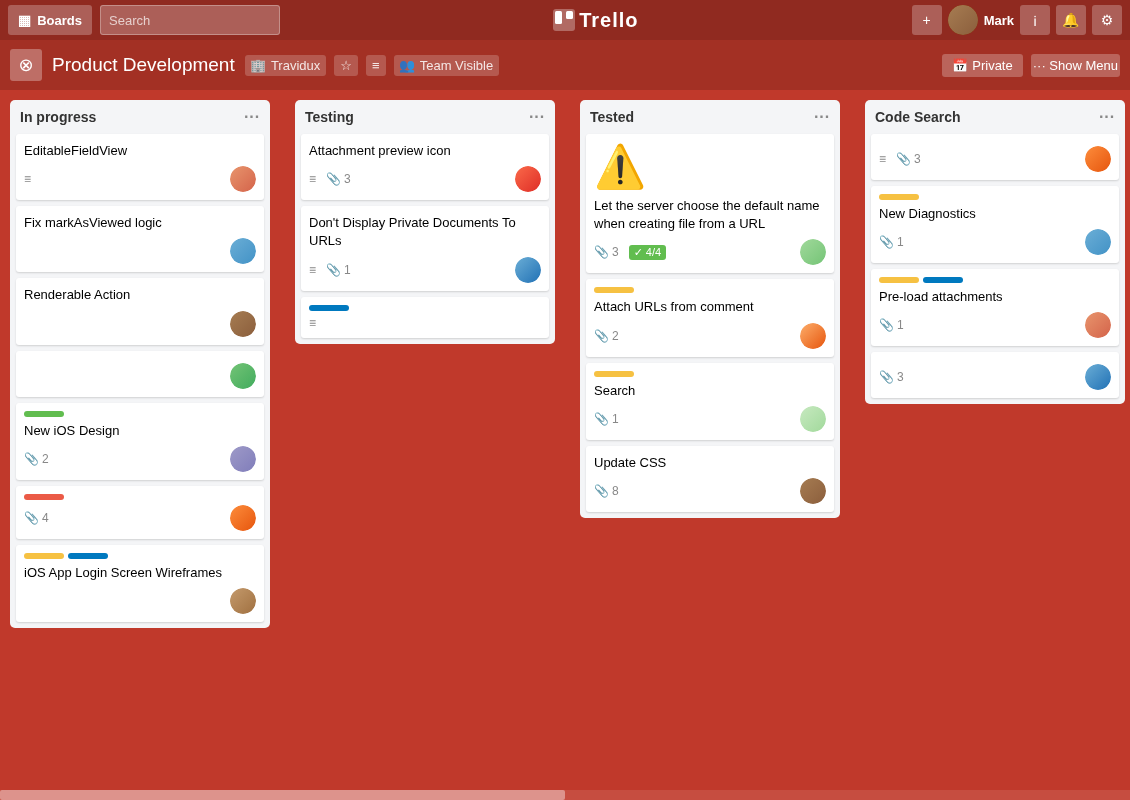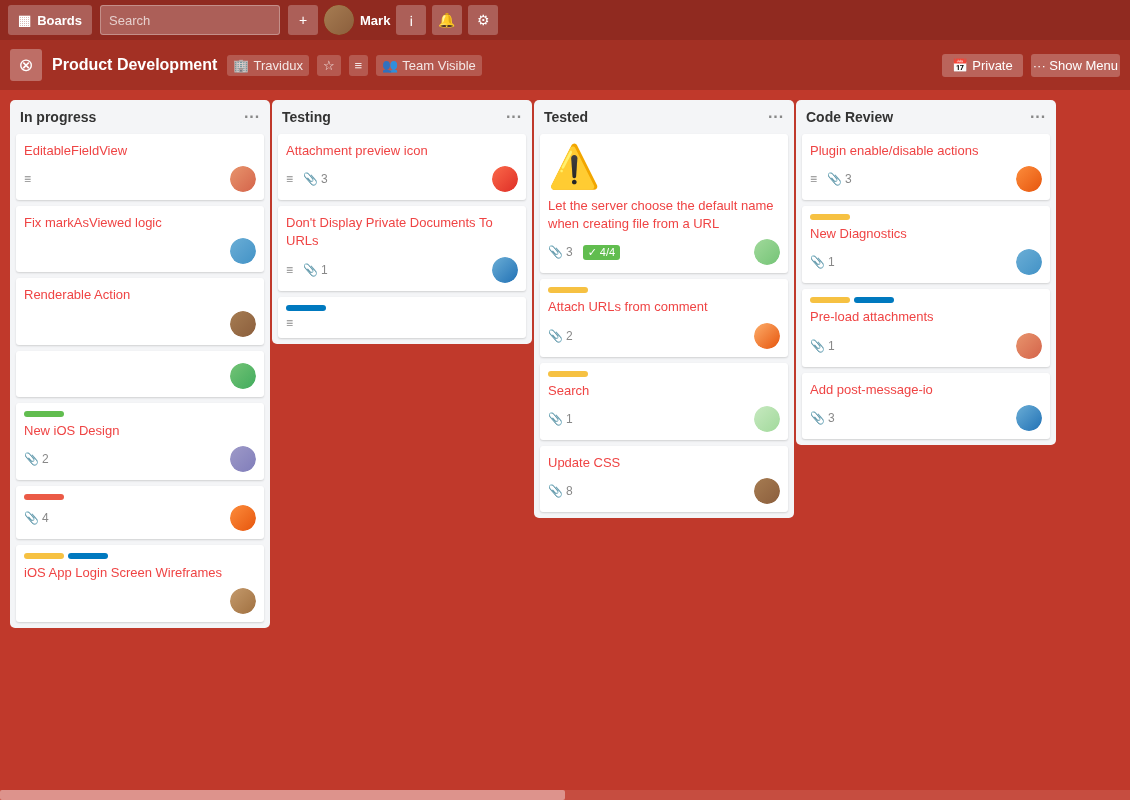--- a/index.html
+++ b/index.html
@@ -115,22 +115,22 @@
       background: rgba(255,255,255,0.3);
       border-radius: 3px;
       display: flex;
       align-items: center;
       justify-content: center;
       color: #fff;
       font-size: 18px;
     }
     .board-title {
       color: #fff;
-      font-size: 16px;
-      font-weight: bold;
+      font-size: 19px;
+      font-weight: normal;
     }
     .board-meta {
       display: flex;
       align-items: center;
       gap: 8px;
       color: rgba(255,255,255,0.85);
       font-size: 13px;
     }
     .board-meta-item {
       display: flex;
@@ -166,21 +166,21 @@
       font-size: 13px;
       padding: 4px 2px;
       border-radius: 3px;
       cursor: pointer;
     }
 
     
     .board-area {
       padding: 10px;
       display: flex;
-      gap: 2px;
+      gap: 25px;
       height: calc(800px - 90px);
       overflow-x: auto;
       align-items: flex-start;
     }
 
     
     .list {
       background: #f4f5f7;
       border-radius: 5px;
       width: 260px;
@@ -229,21 +229,21 @@
       border-radius: 3px;
       width: 40px;
     }
     .label-green { background: #61bd4f; }
     .label-yellow { background: #f6c142; }
     .label-red { background: #eb5a46; }
     .label-blue { background: #0079bf; }
 
     .card-title {
       font-size: 13px;
-      color: #ef4444;
+      color: #000000;
       margin-bottom: 6px;
       line-height: 1.4;
     }
     .card-meta {
       display: flex;
       align-items: center;
       justify-content: space-between;
       margin-top: 4px;
     }
     .card-meta-left {
@@ -325,20 +325,30 @@
   </style>
 </head>
 <body>
 
 <nav class="top-nav">
   <button class="nav-boards-btn">
     <span class="grid-icon">▦</span>
     <span>Boards</span>
   </button>
   <input class="nav-search" type="text" placeholder="Search" style="">
+  <div class="nav-center">
+    <div class="trello-logo">
+      <svg width="22" height="22" viewBox="0 0 22 22" fill="none" xmlns="http://www.w3.org/2000/svg">
+        <rect x="0" y="0" width="22" height="22" rx="3" fill="white" fill-opacity="0.3"></rect>
+        <rect x="2" y="2" width="7" height="13" rx="1.5" fill="white"></rect>
+        <rect x="13" y="2" width="7" height="8" rx="1.5" fill="white"></rect>
+      </svg>
+      <span style="font-size:20px; letter-spacing:1px;">Trello</span>
+    </div>
+  </div>
   <div class="nav-right">
     <button class="nav-icon-btn">+</button>
     <button class="avatar-btn">
       <div class="avatar">
         <div class="avatar-img av3"></div>
       </div>
       <span>Mark</span>
     </button>
     <button class="nav-icon-btn">ℹ</button>
     <button class="nav-icon-btn">🔔</button>
@@ -589,26 +599,25 @@
             </div>
             <div class="card-avatar">
               <div class="av3"></div>
             </div>
           </div>
         </div>
       </div>
     </div>
     <div class="list">
       <div class="list-header">
-        <span>Code Review</span>
+        <span>Code Search</span>
         <span class="list-dots">···</span>
       </div>
       <div class="list-cards">
         <div class="card">
-          <div class="card-title">Plugin enable/disable actions</div>
           <div class="card-meta">
             <div class="card-meta-left">
               <div class="card-meta-item">≡</div>
               <div class="card-meta-item">
                 <span>📎</span>
                 <span>3</span>
               </div>
             </div>
             <div class="card-avatar">
               <div class="av6"></div>
@@ -644,21 +653,20 @@
                 <span>📎</span>
                 <span>1</span>
               </div>
             </div>
             <div class="card-avatar">
               <div class="av1"></div>
             </div>
           </div>
         </div>
         <div class="card">
-          <div class="card-title">Add post-message-io</div>
           <div class="card-meta">
             <div class="card-meta-left">
               <div class="card-meta-item">
                 <span>📎</span>
                 <span>3</span>
               </div>
             </div>
             <div class="card-avatar">
               <div class="av9"></div>
             </div>

